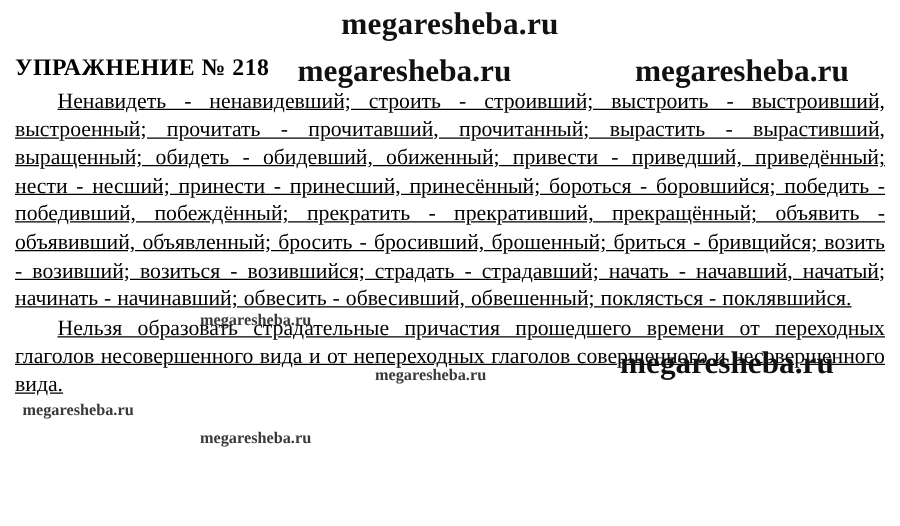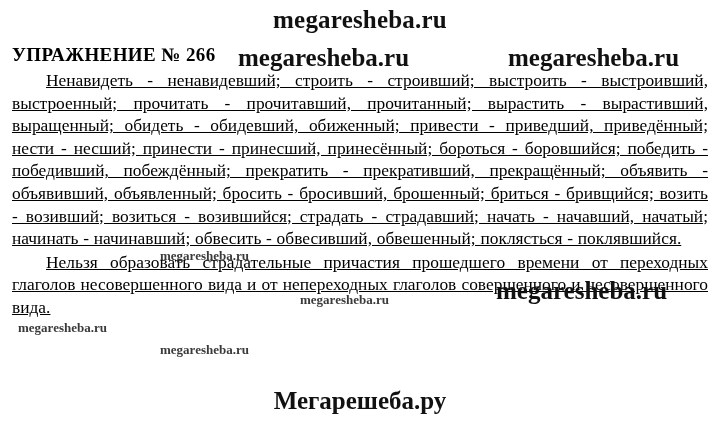--- a/index.html
+++ b/index.html
@@ -89,27 +89,26 @@
   }
 </style>
 </head>
 <body>
 
 <div class="page">
 
   <div class="top-brand">megaresheba.ru</div>
 
   <div class="content">
-    <div class="ex-title">УПРАЖНЕНИЕ № 266</div>
+    <div class="ex-title">УПРАЖНЕНИЕ № 218</div>
     <p class="body-par">Ненавидеть - ненавидевший; строить - строивший; выстроить - выстроивший, выстроенный; прочитать - прочитавший, прочитанный; вырастить - вырастивший, выращенный; обидеть - обидевший, обиженный; привести - приведший, приведённый; нести - несший; принести - принесший, принесённый; бороться - боровшийся; победить - победивший, побеждённый; прекратить - прекративший, прекращённый; объявить - объявивший, объявленный; бросить - бросивший, брошенный; бриться - бривщийся; возить - возивший; возиться - возившийся; страдать - страдавший; начать - начавший, начатый; начинать - начинавший; обвесить - обвесивший, обвешенный; поклясться - поклявшийся.</p>
     <p class="body-par last">Нельзя образовать страдательные причастия прошедшего времени от переходных глаголов несовершенного вида и от непереходных глаголов совершенного и несовершенного вида.</p>
   </div>
 
   <div class="wm wm-lg" style="left:238px; top:44px;">megaresheba.ru</div>
   <div class="wm wm-lg" style="left:508px; top:44px;">megaresheba.ru</div>
   <div class="wm wm-lg" style="left:496px; top:277px;">megaresheba.ru</div>
   <div class="wm wm-sm" style="left:160px; top:248px;">megaresheba.ru</div>
   <div class="wm wm-sm" style="left:300px; top:292px;">megaresheba.ru</div>
   <div class="wm wm-sm" style="left:18px; top:320px;">megaresheba.ru</div>
   <div class="wm wm-sm" style="left:160px; top:342px;">megaresheba.ru</div>
 
-  <div class="bottom-brand">Мегарешеба.ру</div>
 </div>
 
 </body></html>

